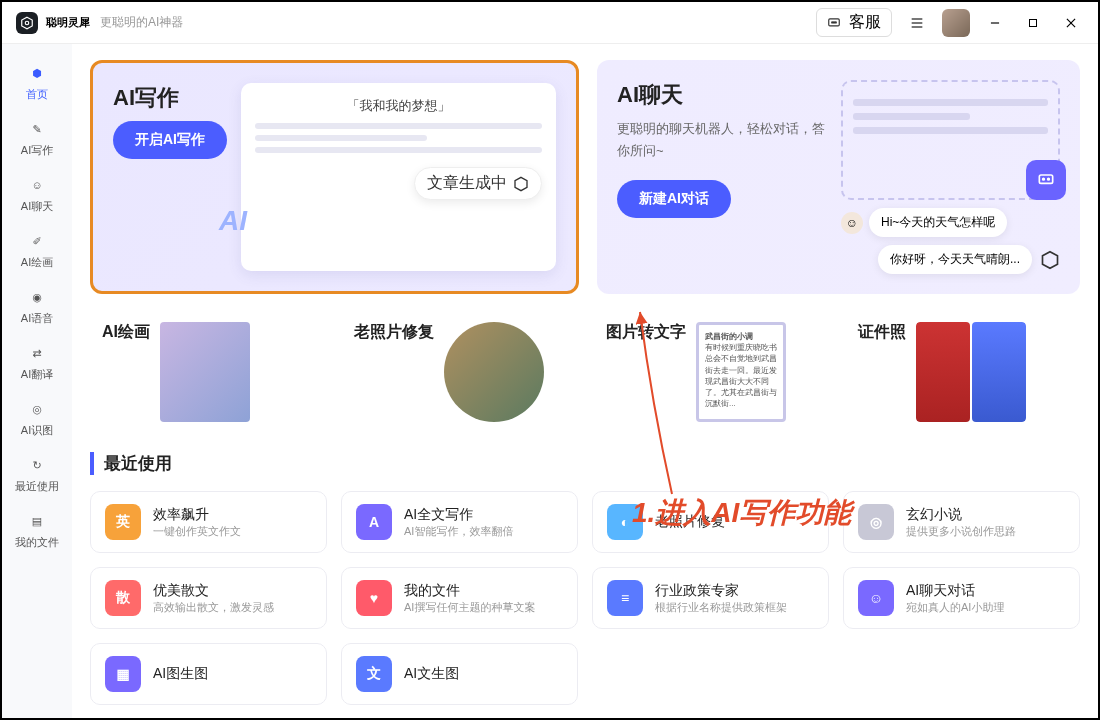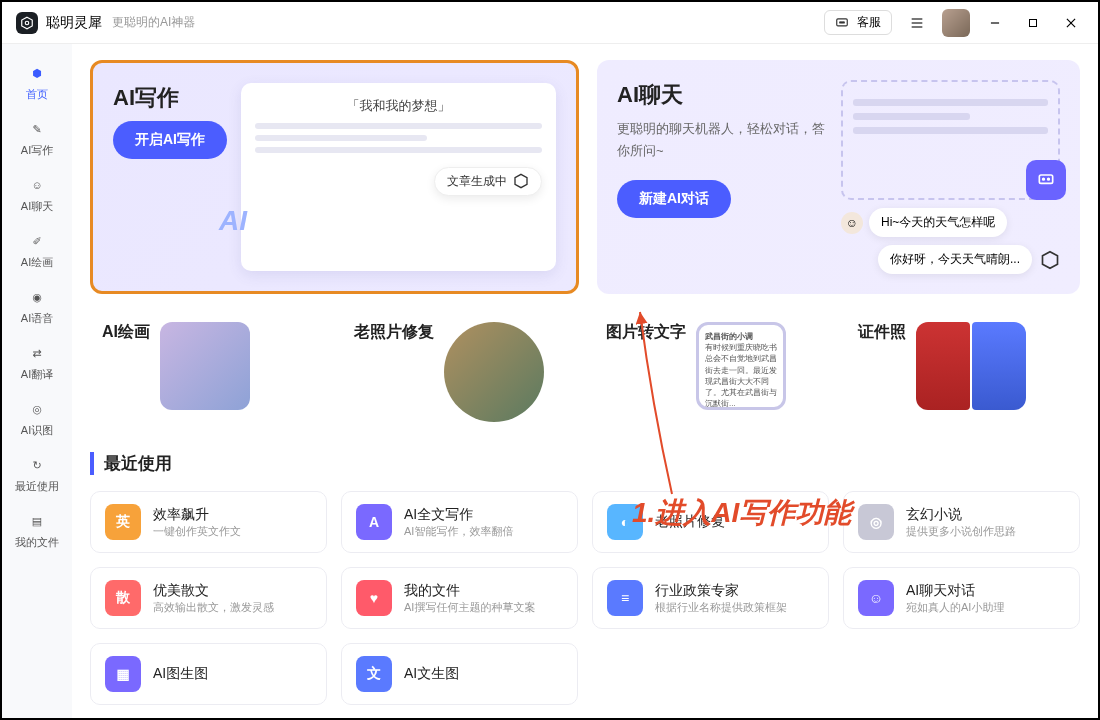--- a/index.html
+++ b/index.html
@@ -1,23 +1,23 @@
 <!DOCTYPE html>
 <html><head>
 <meta charset="utf-8">
 <style>
   * { box-sizing: border-box; margin: 0; padding: 0; }
   body { font-family: "Microsoft YaHei", sans-serif; background: #fff; width: 1100px; height: 720px; overflow: hidden; border: 2px solid #000; }
   .titlebar { display: flex; align-items: center; height: 42px; padding: 0 14px; border-bottom: 1px solid #eee; }
   .logo { width: 22px; height: 22px; border-radius: 6px; background: #1b1f24; display: flex; align-items: center; justify-content: center; }
   .logo svg { width: 14px; height: 14px; }
-  .app-title { font-size: 14px; font-weight: 400; margin: 0 10px 0 8px; }
+  .app-title { font-size: 11px; font-weight: 700; margin: 0 10px 0 8px; }
   .subtitle { font-size: 12px; color: #999; }
   .tb-spacer { flex: 1; }
-  .kefu { display: flex; align-items: center; gap: 8px; border: 1px solid #ddd; border-radius: 6px; padding: 3px 10px; font-size: 12px; }
+  .kefu { display: flex; align-items: center; gap: 8px; border: 1px solid #ddd; border-radius: 6px; padding: 3px 10px; font-size: 16px; }
   .wc { width: 26px; height: 26px; display: flex; align-items: center; justify-content: center; margin-left: 12px; }
   .avatar-img { width: 28px; height: 28px; border-radius: 6px; background: linear-gradient(135deg,#b8a090,#7a6858); margin-left: 12px; }
   .app-body { display: flex; height: calc(100% - 42px); }
   .sidebar { width: 70px; background: #f8f9fb; display: flex; flex-direction: column; align-items: center; padding-top: 10px; }
   .sidebar-item { width: 56px; display: flex; flex-direction: column; align-items: center; gap: 3px; padding: 8px 0; border-radius: 8px; color: #555; font-size: 11px; cursor: pointer; }
   .sidebar-item.active { color: #3b5cff; }
   .sidebar-item .ic { width: 22px; height: 22px; display: flex; align-items: center; justify-content: center; color: inherit; }
   .content { flex: 1; overflow: auto; padding: 16px 18px; position: relative; }
   .hero-row { display: flex; gap: 18px; margin-bottom: 18px; }
   .hero { flex: 1; border-radius: 12px; padding: 20px; display: flex; gap: 14px; position: relative; min-height: 210px; }
@@ -26,35 +26,35 @@
   .hero.highlight { border: 3px solid #e78a23; }
   .hero-left { flex: 0 0 auto; max-width: 210px; }
   .hero h2 { font-size: 22px; font-weight: 700; color: #222; margin-bottom: 8px; }
   .hero p  { font-size: 13px; color: #666; line-height: 1.7; margin-bottom: 18px; }
   .cta { background: #4b5dff; color: #fff; border: none; border-radius: 999px; padding: 10px 22px; font-size: 14px; font-weight: 600; cursor: pointer; }
   .mock-doc { flex: 1; background: #fff; border-radius: 10px; padding: 14px 14px 10px; position: relative; box-shadow: 0 4px 14px rgba(80,80,160,.12); }
   .mock-doc .bar { height: 6px; background: #e7e7f2; border-radius: 3px; margin: 6px 0; }
   .mock-doc .bar.short { width: 60%; }
   .mock-doc .title-row { text-align: center; font-size: 13px; color: #444; margin-bottom: 8px; }
   .mock-doc .anno { font-size: 10px; color: #4b5dff; }
-  .mock-doc .gen-btn { display: flex; gap: 6px; background: #fff; border: 1px solid #eee; border-radius: 999px; padding: 5px 12px; font-size: 12px; color: #333; box-shadow: 0 3px 10px rgba(0,0,0,.08); position: relative; top: 8px; }
+  .mock-doc .gen-btn { display: flex; align-items: center; gap: 6px; background: #fff; border: 1px solid #eee; border-radius: 999px; padding: 5px 12px; font-size: 16px; color: #333; box-shadow: 0 3px 10px rgba(0,0,0,.08); position: relative; top: 8px; }
   .ai-badge { position: absolute; left: -22px; bottom: 34px; font-size: 28px; font-style: italic; font-weight: 700; color: #9db3ff; }
   .mock-chat { flex: 1; position: relative; }
   .mock-chat .frame { border: 2px dashed #c7c4ee; border-radius: 10px; height: 120px; padding: 10px; }
   .mock-chat .bar { height: 7px; background: #d8d6f0; border-radius: 3px; margin: 7px 0; }
   .mock-chat .bar.short { width: 60%; }
   .chatline { display: flex; align-items: center; gap: 6px; font-size: 12px; margin-top: 8px; }
   .chatline .bubble { background: #fff; border-radius: 999px; padding: 6px 12px; box-shadow: 0 2px 8px rgba(0,0,0,.08); }
   .chatline.right { justify-content: flex-end; gap: 8px; }
   .face { width: 22px; height: 22px; border-radius: 50%; background: #f3e7dc; display:flex;align-items:center;justify-content:center;font-size:12px; }
   .chat-fab { width: 40px; height: 40px; border-radius: 10px; background: #6a63ff; display: flex; align-items: center; justify-content: center; color:#fff; position:absolute; right:-6px; top:80px; }
   .card-row { display: flex; gap: 18px; margin-bottom: 20px; }
   .card { flex: 1; border-radius: 10px; padding: 10px 12px; display: flex; gap: 10px; align-items: flex-start; min-height: 120px; position: relative; }
   .card h3 { font-size: 16px; font-weight: 700; color: #222; }
-  .thumb { width: 90px; height: 88px; border-radius: 12px; background: linear-gradient(135deg,#c8b6e2,#8ea2d6); position:relative; overflow:hidden; }
+  .thumb { width: 90px; height: 100px; border-radius: 4px; background: linear-gradient(135deg,#c8b6e2,#8ea2d6); position:relative; overflow:hidden; }
   .thumb.round { border-radius: 50%; width:100px; height:100px; background: linear-gradient(135deg,#b09060,#5a7a60); }
   .thumb.doc { background:#fff; border:3px solid #c8c6e8; padding:6px; font-size:8px; line-height:1.4; color:#555;}
   .thumb.id { display:flex; gap:2px; background:none; width:110px;}
   .idp { flex:1; border-radius:4px; }
   .idp.red { background: linear-gradient(#c33,#a22);} .idp.blue{background:linear-gradient(#5a7aff,#3a5ad0);}
   .section-hd { font-size: 17px; font-weight: 700; color: #222; border-left: 4px solid #4b5dff; padding-left: 10px; margin: 6px 0 16px; }
   .tool-grid { display: grid; grid-template-columns: repeat(4, 1fr); gap: 14px; }
   .tool { border: 1px solid #ececf2; border-radius: 10px; padding: 12px 14px; display: flex; gap: 12px; align-items: center; cursor: pointer; }
   .tool-ic { width: 36px; height: 36px; border-radius: 8px; display: flex; align-items: center; justify-content: center; color:#fff; font-size:14px; font-weight:600; }
   .tool-tx .t { font-size: 14px; color: #222; font-weight: 500; }

